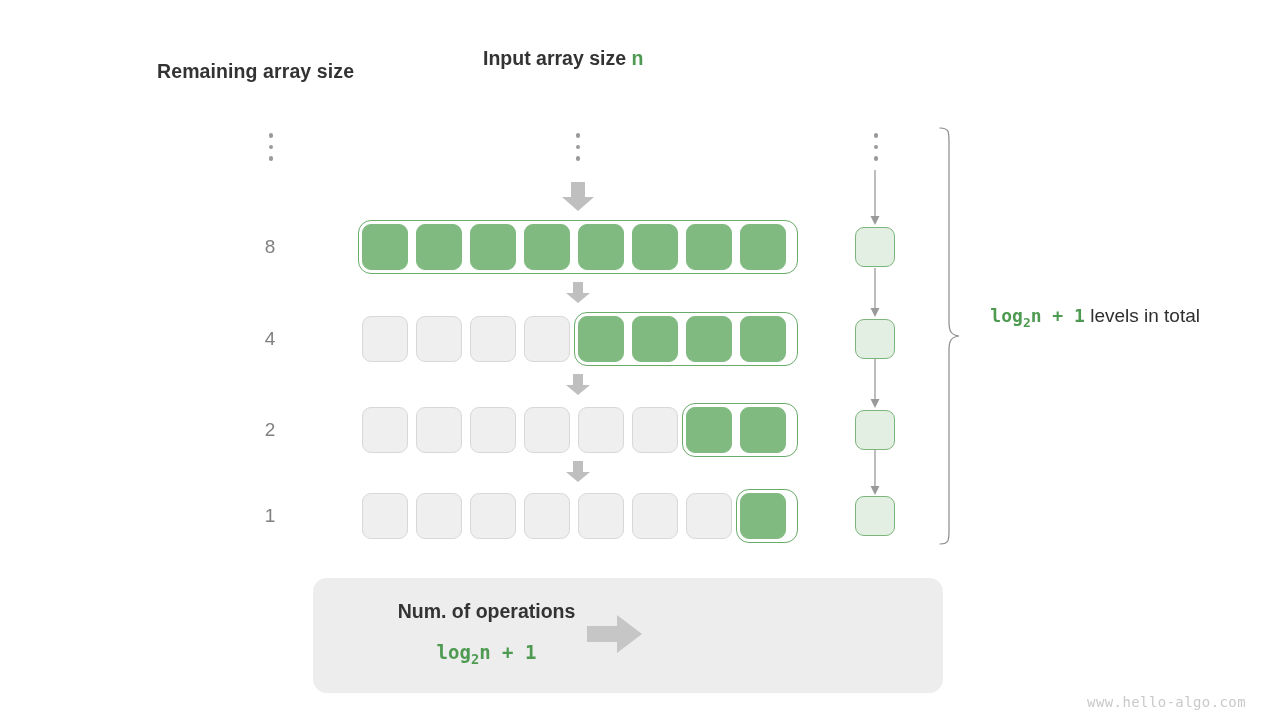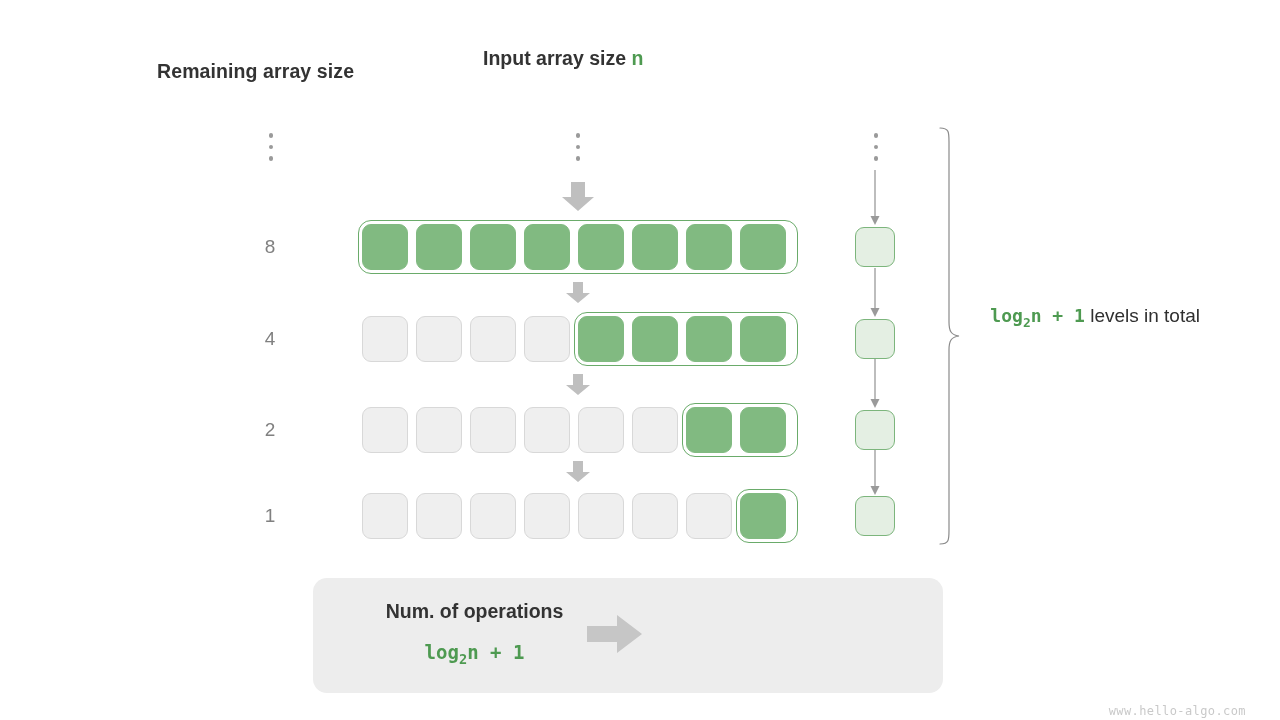--- a/index.html
+++ b/index.html
@@ -187,21 +187,21 @@
     width: 630px;
     height: 115px;
     background: #ededed;
     border-radius: 14px;
   }
   .sum-col {
     position: absolute;
     top: 22px;
     text-align: center;
   }
-  .sum-left  { left: 24px;  width: 275px; }
+  .sum-left  { left: 36px;  width: 275px; }
   .sum-right { left: 325px; width: 275px; }
   .sum-title {
     font-size: 19.5px;
     font-weight: bold;
     color: #333333;
     white-space: nowrap;
   }
   .sum-val {
     margin-top: 18px;
     font-size: 19px;
@@ -225,23 +225,23 @@
     top: 36px;
     width: 56px;
     height: 40px;
   }
   .sum-arrow svg { display: block; }
 
   
   .watermark {
     position: absolute;
     right: 34px;
-    bottom: 2px;
+    bottom: 10px;
     font-family: "DejaVu Sans Mono", "Liberation Mono", monospace;
-    font-size: 12px;
+    font-size: 14px;
     color: #c9c9c9;
     letter-spacing: 0.4px;
   }
 </style>
 </head>
 <body>
 
 <div class="stage">
 
   <div class="hd hd-input">

